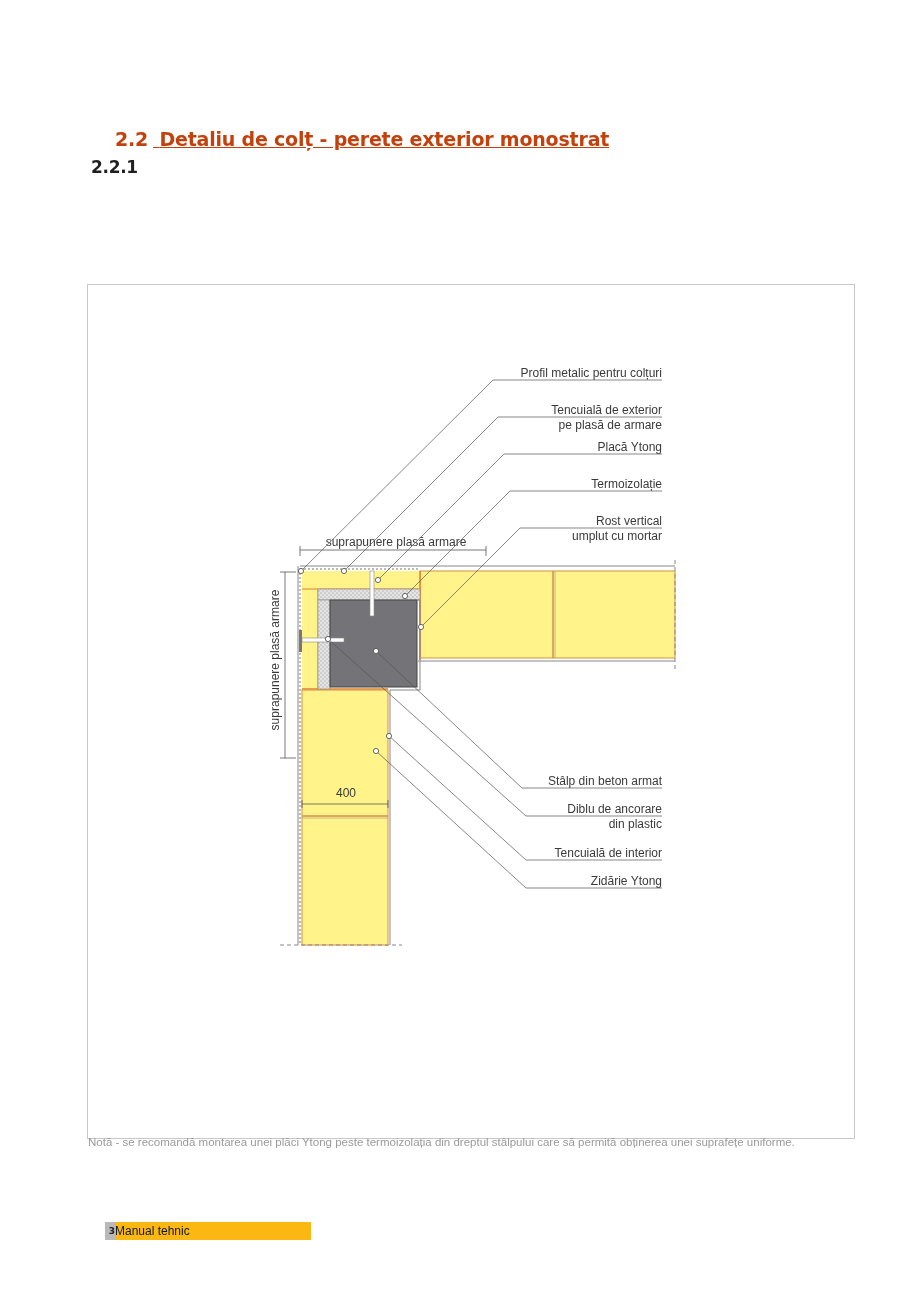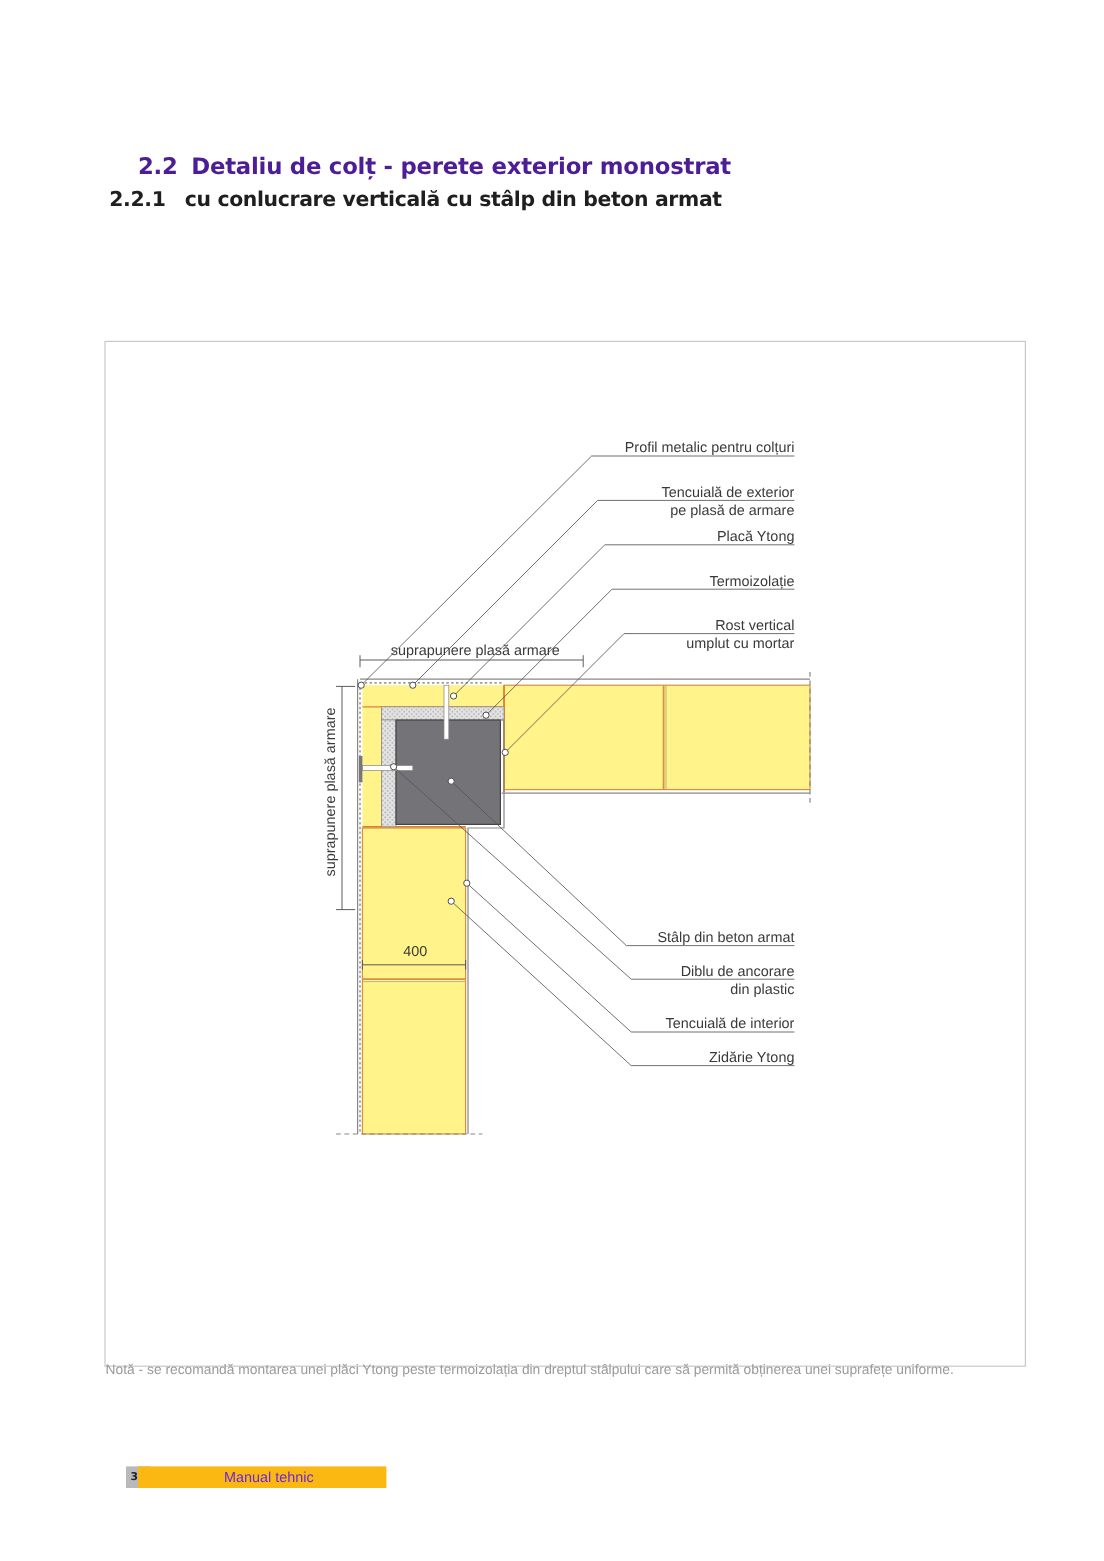--- a/index.html
+++ b/index.html
@@ -1,39 +1,38 @@
 <!DOCTYPE html>
 <html><head>
 <meta charset="utf-8">
 <style>
   html, body { margin:0; padding:0; background:#ffffff; }
   body { width:920px; height:1301px; position:relative; overflow:hidden; font-family:"DejaVu Sans", sans-serif; }
-  .h-sec { position:absolute; left:115px; top:128px; font-size:19px; font-weight:bold; color:#4c1d95; letter-spacing:-0.2px; white-space:nowrap; }
+  .h-sec { position:absolute; left:115px; top:128px; font-size:19px; font-weight:bold; color:#c2410c; letter-spacing:-0.2px; white-space:nowrap;text-decoration:underline; }
   .h-sec .num { display:inline-block; width:38px; }
   .h-sub { position:absolute; left:91px; top:153px; font-size:17px; font-weight:bold; color:#1f1f1f; line-height:28px; letter-spacing:-0.3px; }
   .h-sub .num { position:absolute; left:0; top:0; }
   .h-sub .l { margin-left:63px; white-space:nowrap; display:block; }
   .frame { position:absolute; left:87px; top:284px; width:766px; height:853px; border:1px solid #c8c8c8; }
   svg.diagram { position:absolute; left:0; top:0; }
   .note { position:absolute; left:88px; top:1136px; font-size:11.5px; color:#9a9a9a; white-space:nowrap; font-family:Liberation Sans, sans-serif; }
   .pagenum { position:absolute; left:88px; top:1222px; width:20px; height:18px; background:#b9b9b9; color:#222; font-size:9px; font-weight:bold; text-align:center; line-height:18px;margin-left:17px; }
-  .manual { position:absolute; left:115px; top:1222px; width:196px; height:18px; background:#fbb812; color:#6d28d9; font-size:12px; text-align:center; line-height:18px; font-family:"Liberation Sans", sans-serif;padding-left:11px; }
+  .manual { position:absolute; left:115px; top:1222px; width:196px; height:18px; background:#fbb812; color:#0f172a; font-size:12px; text-align:left; line-height:18px; font-family:"Liberation Sans", sans-serif; }
   .lbl { font-family:"Liberation Sans", sans-serif; font-size:12px; fill:#3a3a3a; }
 </style>
 </head>
 <body>
 
 <div class="h-sec">
   <span class="num">2.2</span>
   <span>Detaliu de colț - perete exterior monostrat</span>
 </div>
 
 <div class="h-sub">
   <span class="num">2.2.1</span>
-  <span class="l">cu conlucrare verticală cu stâlp din beton armat</span>
 </div>
 
 <div class="frame"></div>
 
 <svg class="diagram" width="920" height="1301">
   <defs>
     <pattern id="dots" width="4" height="4" patternUnits="userSpaceOnUse">
       <rect width="4" height="4" fill="#e4e4e4"></rect>
       <circle cx="1" cy="1" r="0.7" fill="#a8a8a8"></circle>
       <circle cx="3" cy="3" r="0.7" fill="#a8a8a8"></circle>

